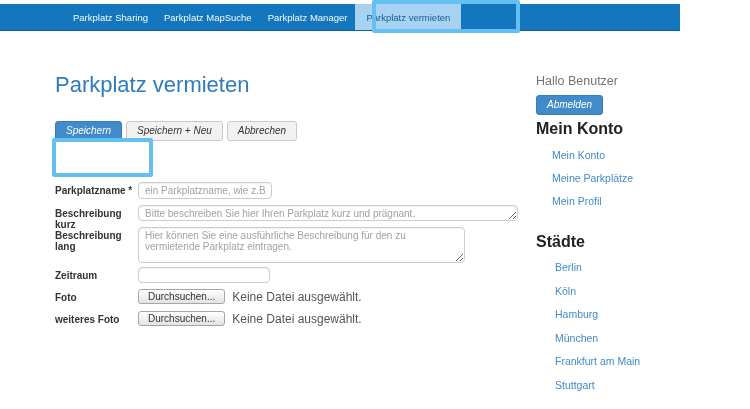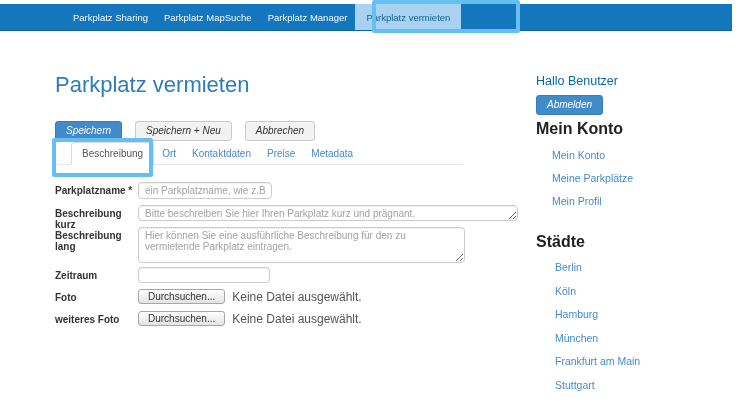--- a/index.html
+++ b/index.html
@@ -1,38 +1,38 @@
 <!DOCTYPE html>
 <html><head>
 <meta charset="utf-8">
 <style>
   * { margin: 0; padding: 0; box-sizing: border-box; }
   html,body { width: 750px; height: 409px; background: #fff;
     font-family: "Liberation Sans", sans-serif; overflow: hidden; }
   #screen { position: relative; width: 750px; height: 409px; background: #fff; }
 
   
-  .navbar { position: absolute; left: 0; top: 4px; width: 732px; height: 27px;
+  .navbar { position: absolute; left: 0; top: 4px; width: 680px; height: 27px;
     background: #1476bd; border-bottom: 1px solid #0f649f;
     display: flex; align-items: stretch; padding-left: 65px; }
   .nav-item { display: flex; align-items: center; padding: 0 8px;
     color: #f4fbff; font-size: 9.5px; cursor: pointer; white-space: nowrap; }
   .nav-item.active { background: #a8d2f2; color: #16608f; padding: 0 11px; }
 
   
   .callout { position: absolute; border: 4px solid #64c0f0; border-radius: 2px;
     pointer-events: none; }
   #callout-nav { left: 372px; top: 0; width: 148px; height: 33px; }
   #callout-tab { left: 52px; top: 138px; width: 101px; height: 39px; }
 
   
   .page-title { position: absolute; left: 55px; top: 72px; font-size: 22px;
     font-weight: 400; color: #2e7cba; }
 
-  .toolbar { position: absolute; left: 55px; top: 121px; display: flex; gap: 13px; }
+  .toolbar { position: absolute; left: 55px; top: 121px; display: flex; gap: 4px; }
   .btn { display: inline-block; font-size: 10px; line-height: 16px; padding: 1px 10px;
     border-radius: 3px; border: 1px solid transparent; cursor: pointer;
     font-family: "Liberation Sans", sans-serif; font-style: italic; }
   .btn-primary { background: #428bca; border-color: #357ebd; color: #fff; }
   .btn-default { background: #f2f2f2; border-color: #c9c9c9; color: #333; }
 
   .tabs { position: absolute; left: 55px; top: 143px; width: 408px; height: 22px;
     border-bottom: 1px solid #e7e7e7; display: flex; align-items: flex-end; }
   .tab { font-size: 10px; padding: 5px 8px; color: #428bca; cursor: pointer;
     text-decoration: none; white-space: nowrap; }
@@ -53,21 +53,21 @@
   #fld-kurz  { width: 380px; height: 16px; resize: vertical; }
   #fld-lang  { width: 327px; height: 36px; resize: vertical; }
   #fld-zeit  { width: 132px; height: 16px; }
   .file-group { display: flex; align-items: center; }
   .file-btn { font-size: 10px; color: #333; padding: 1px 9px; border: 1px solid #a6a6a6;
     border-radius: 3px; background: linear-gradient(#ffffff, #e3e3e3); cursor: pointer;
     white-space: nowrap; }
   .file-status { font-size: 12px; color: #555; margin-left: 7px; white-space: nowrap; }
 
   
-  .greeting { position: absolute; left: 536px; top: 74px; font-size: 12.5px; color: #0369a1; }
+  .greeting { position: absolute; left: 536px; top: 74px; font-size: 12.5px; color: #737373; }
   #logout-btn { position: absolute; left: 536px; top: 95px; }
   .side-heading { position: absolute; left: 536px; font-size: 16px; font-weight: bold;
     color: #222; }
   #account-heading { top: 120px; }
   #cities-heading  { top: 233px; }
   .side-links { position: absolute; display: flex; flex-direction: column; }
   #account-links { left: 552px; top: 149px; }
   #city-links    { left: 555px; top: 261px; }
   .side-link { font-size: 10.5px; color: #428bca; text-decoration: none;
     margin-bottom: 11px; cursor: pointer; white-space: nowrap; }
@@ -87,27 +87,20 @@
   <div class="callout" id="callout-nav"></div>
 
   <h1 class="page-title">Parkplatz vermieten</h1>
 
   <div class="toolbar">
     <button class="btn btn-primary">Speichern</button>
     <button class="btn btn-default">Speichern + Neu</button>
     <button class="btn btn-default">Abbrechen</button>
   </div>
 
-  <div class="tabs">
-    <a class="tab active">Beschreibung</a>
-    <a class="tab">Ort</a>
-    <a class="tab">Kontaktdaten</a>
-    <a class="tab">Preise</a>
-    <a class="tab">Metadata</a>
-  </div>
   <div class="callout" id="callout-tab"></div>
 
   <div class="form-row" style="top:182px">
     <label class="form-label">Parkplatzname *</label>
     <input class="txt" id="fld-name" type="text" placeholder="ein Parkplatzname, wie z.B. Hamburg" style="">
   </div>
 
   <div class="form-row" style="top:205px">
     <label class="form-label">Beschreibung kurz</label>
     <textarea class="txt" id="fld-kurz" placeholder="Bitte beschreiben Sie hier Ihren Parkplatz kurz und prägnant." style=""></textarea>

